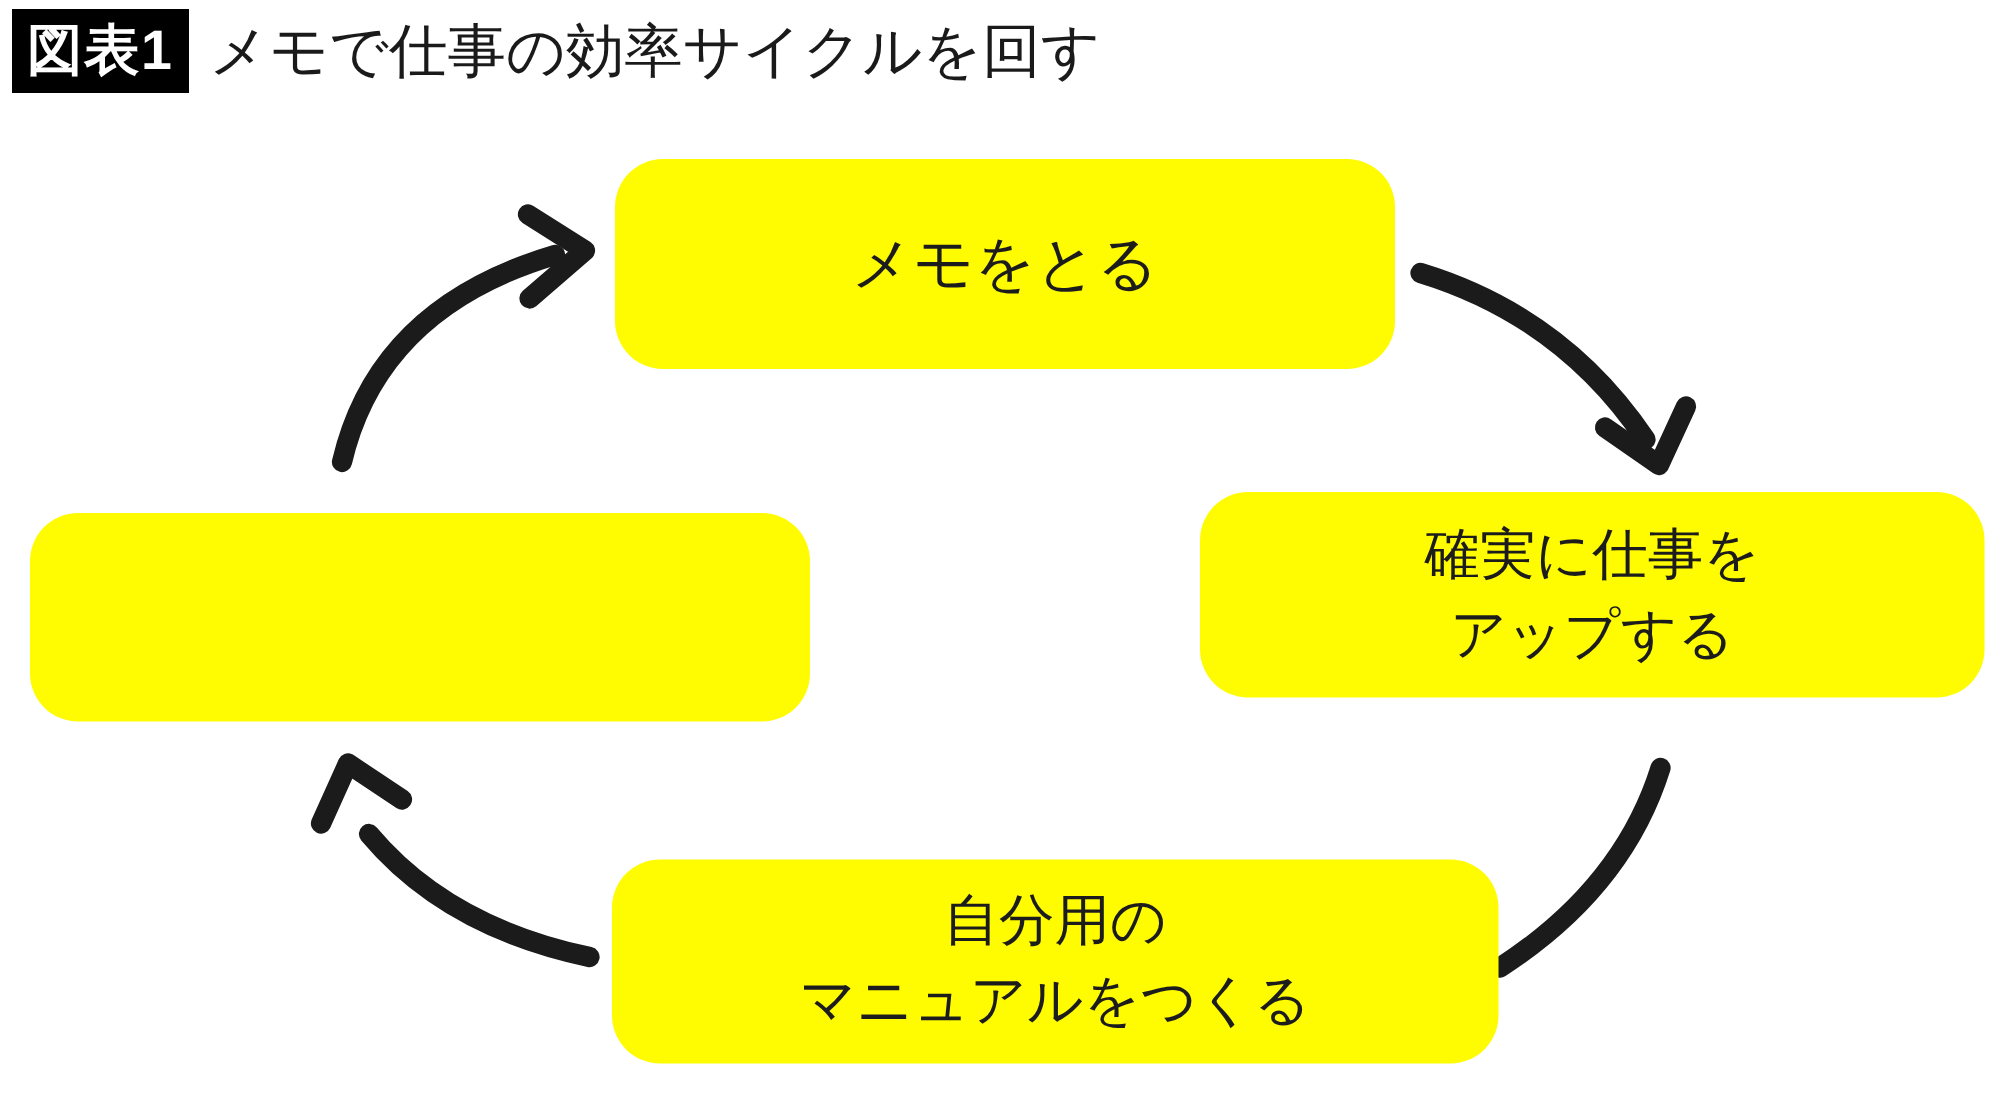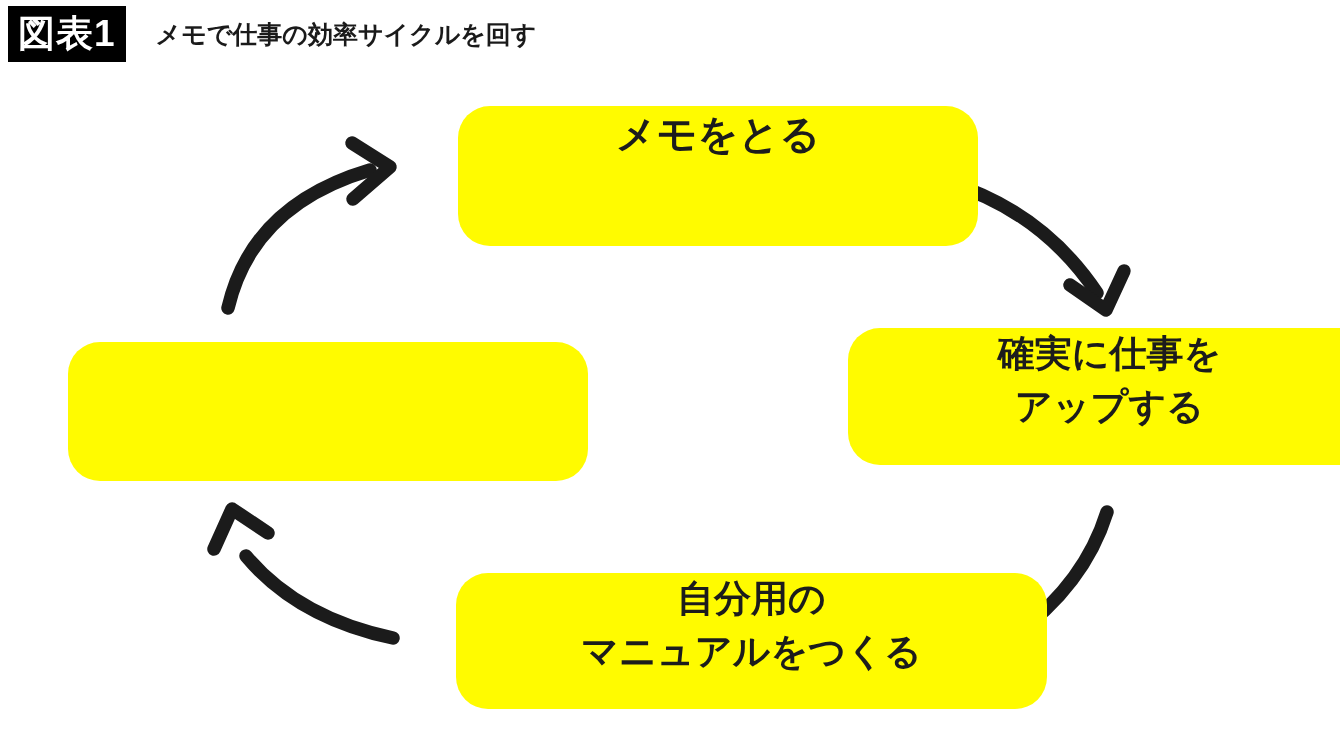--- a/index.html
+++ b/index.html
@@ -18,53 +18,52 @@
     position: absolute;
     inset: 0;
   }
   
   .header {
     position: absolute;
     left: 8px;
     top: 6px;
     display: flex;
     align-items: center;
-    gap: 30px;
+    gap: 14px;
   }
   .badge {
     background: var(--badge-bg, #000);
     color: var(--badge-text, #fff);
     font-size: 37px;
     font-weight: bold;
     line-height: 1;
     padding: 9px 10px 10px 10px;
     letter-spacing: 1px;
     white-space: nowrap;
   }
   .title {
     color: var(--title-color, #1a1a1a);
-    font-size: 25px;
-    font-weight: bold;
+    font-size: 39px;
+    font-weight: normal;
     white-space: nowrap;
     letter-spacing: 0px;
   }
   
   .node {
     position: absolute;
     background: var(--box-bg, #fffb00);
     border-radius: 32px;
     color: var(--box-text, #1c1c1c);
-    font-weight: bold;
+    font-weight: normal;
     display: flex;
     flex-direction: column;
     align-items: center;
-    justify-content: flex-start;
+    justify-content: center;
     text-align: center;
     line-height: 1.42;
-    margin-left: 48px;
   }
   .node span { display: block; white-space: nowrap; }
   .node-top    { left: 410px; top: 106px; width: 520px; height: 140px; font-size: 40px; }
   .node-right  { left: 800px; top: 328px; width: 523px; height: 137px; font-size: 37px; }
   .node-bottom { left: 408px; top: 573px; width: 591px; height: 136px; font-size: 37px; }
   .node-left   { left:  20px; top: 342px; width: 520px; height: 139px; font-size: 37px; }
   
   .arrows {
     position: absolute;
     inset: 0;

